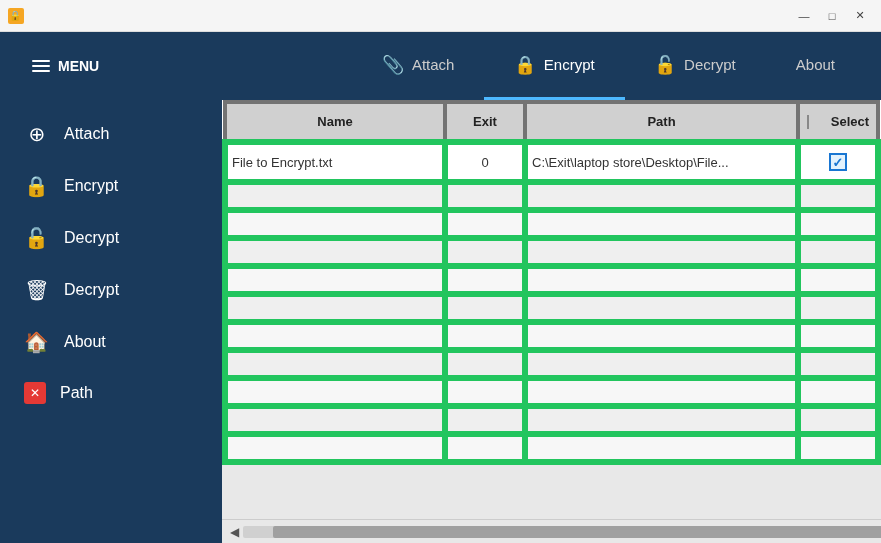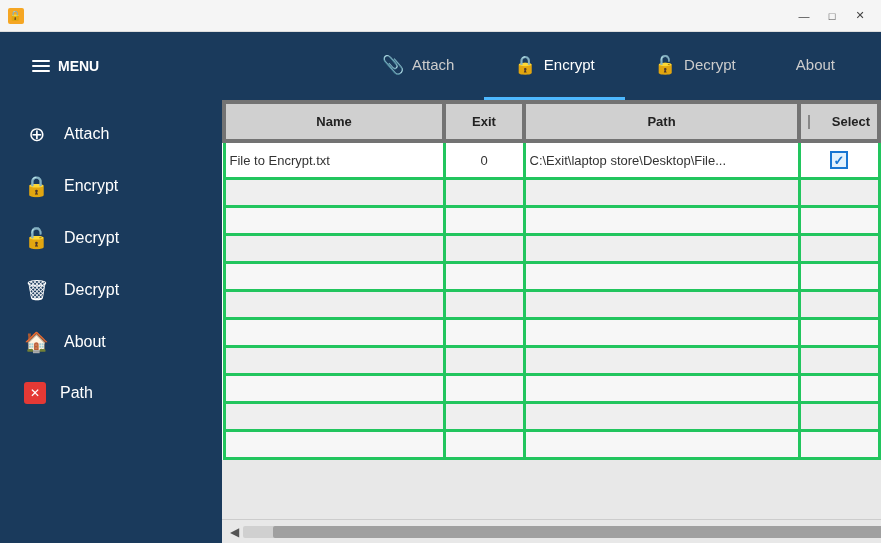--- a/index.html
+++ b/index.html
@@ -179,21 +179,21 @@
     .select-header {
       display: flex;
       align-items: center;
       justify-content: center;
       gap: 22px;
     }
     .file-table td {
       padding: 8px 4px;
       font-size: 13px;
       color: #333;
-      border: 3px solid #22c55e;
+      border: 6px solid #22c55e;
       text-align: center;
     }
     .file-table td.name-cell { text-align: left; }
     .file-table td.path-cell { text-align: left; }
     .file-table tbody tr:nth-child(odd) { background: #f7f7f7; }
     .file-table tbody tr:nth-child(even) { background: #efefef; }
     .file-table tbody tr:first-child { background: #fff; }
 
     .table-wrapper {
       flex: 1;

